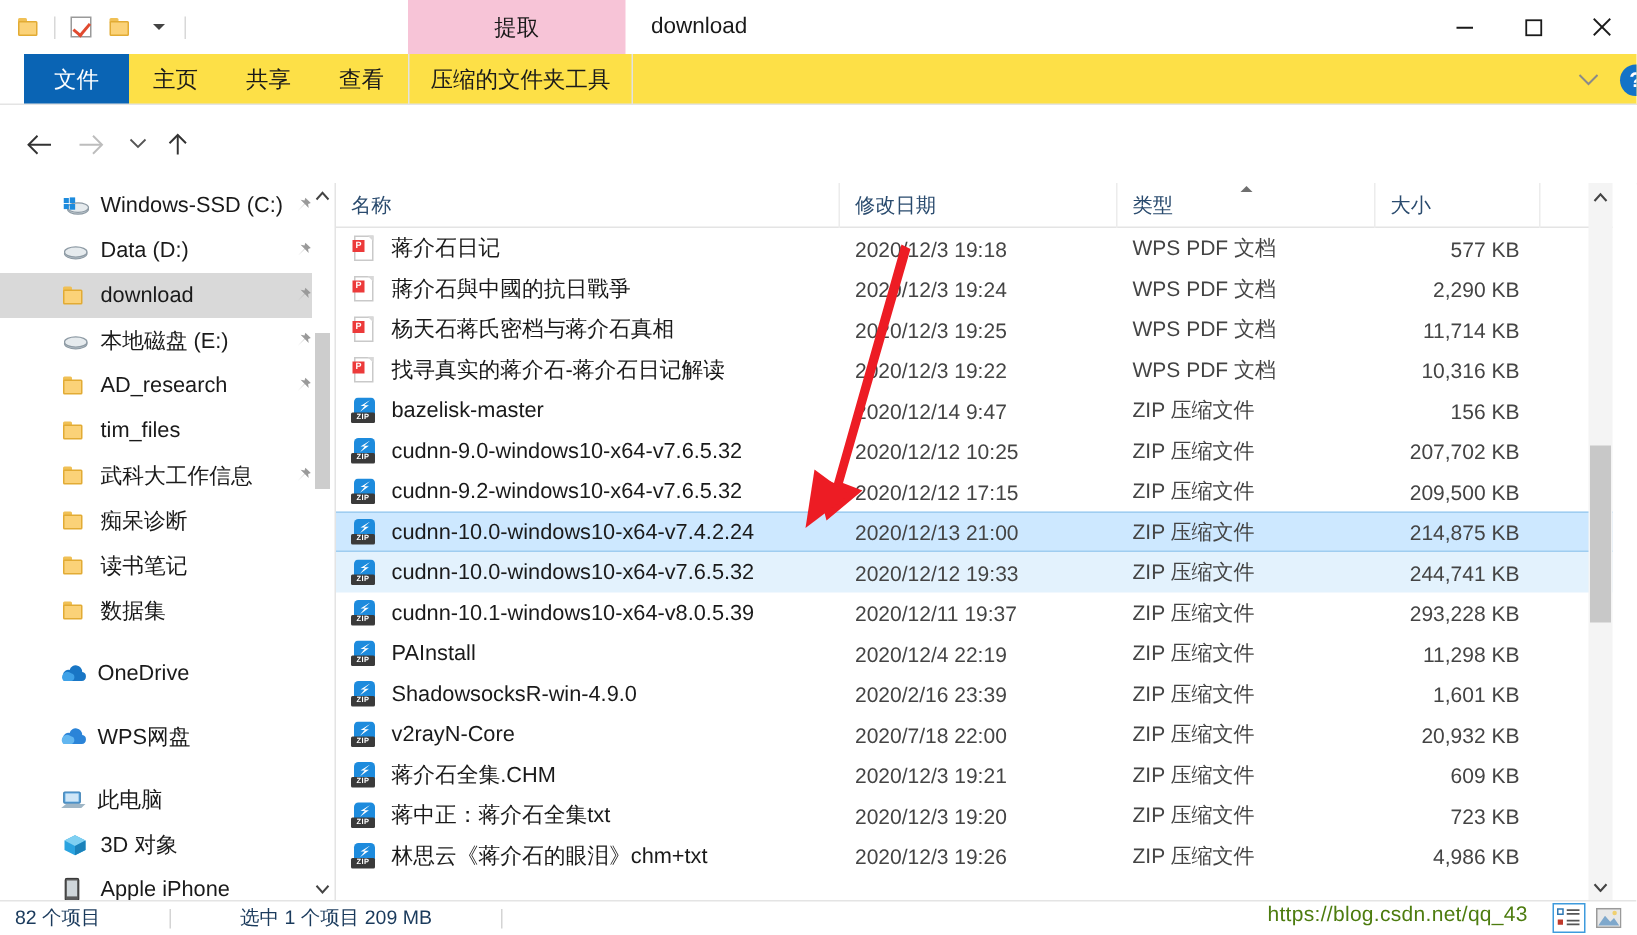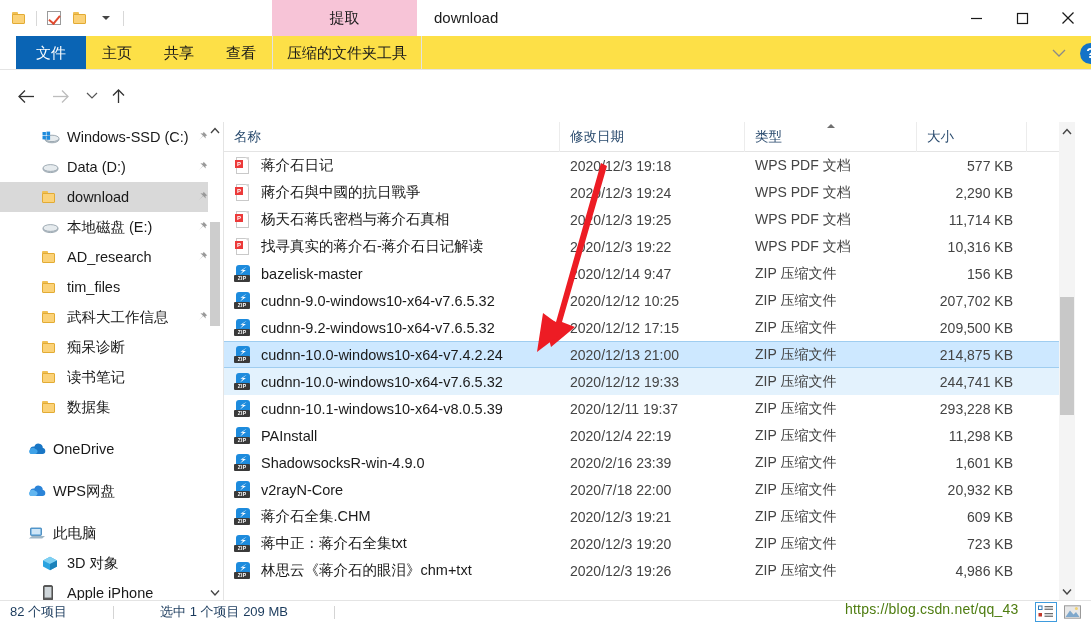--- a/index.html
+++ b/index.html
@@ -125,21 +125,21 @@
   .divider-h {
     position:absolute; left:0; top:122px; width:1091px; height:1px; background:#e4e4e4;
   }
 
   
   .sidebar {
     position:absolute; left:0; top:0; width:222px; height:478px;
     overflow:hidden; background:#fff;
   }
   .snode {
-    display:flex; align-items:center; height:30px; padding-left:28px;
+    display:flex; align-items:center; height:30px; padding-left:40px;
     font-size:14.5px; color:#1a1a1a; white-space:nowrap; position:relative;
   }
   .snode.lvl2 { padding-left:42px; }
   .snode.sel { background:#d9d9d9; }
   .snode .sico { width:22px; display:flex; align-items:center; justify-content:flex-start; flex:0 0 22px;}
   .snode .slab { margin-left:3px; }
   .pin {
     position:absolute; right:14px; top:9px; width:12px; height:12px;
   }
   .sgap { height:12px; }

